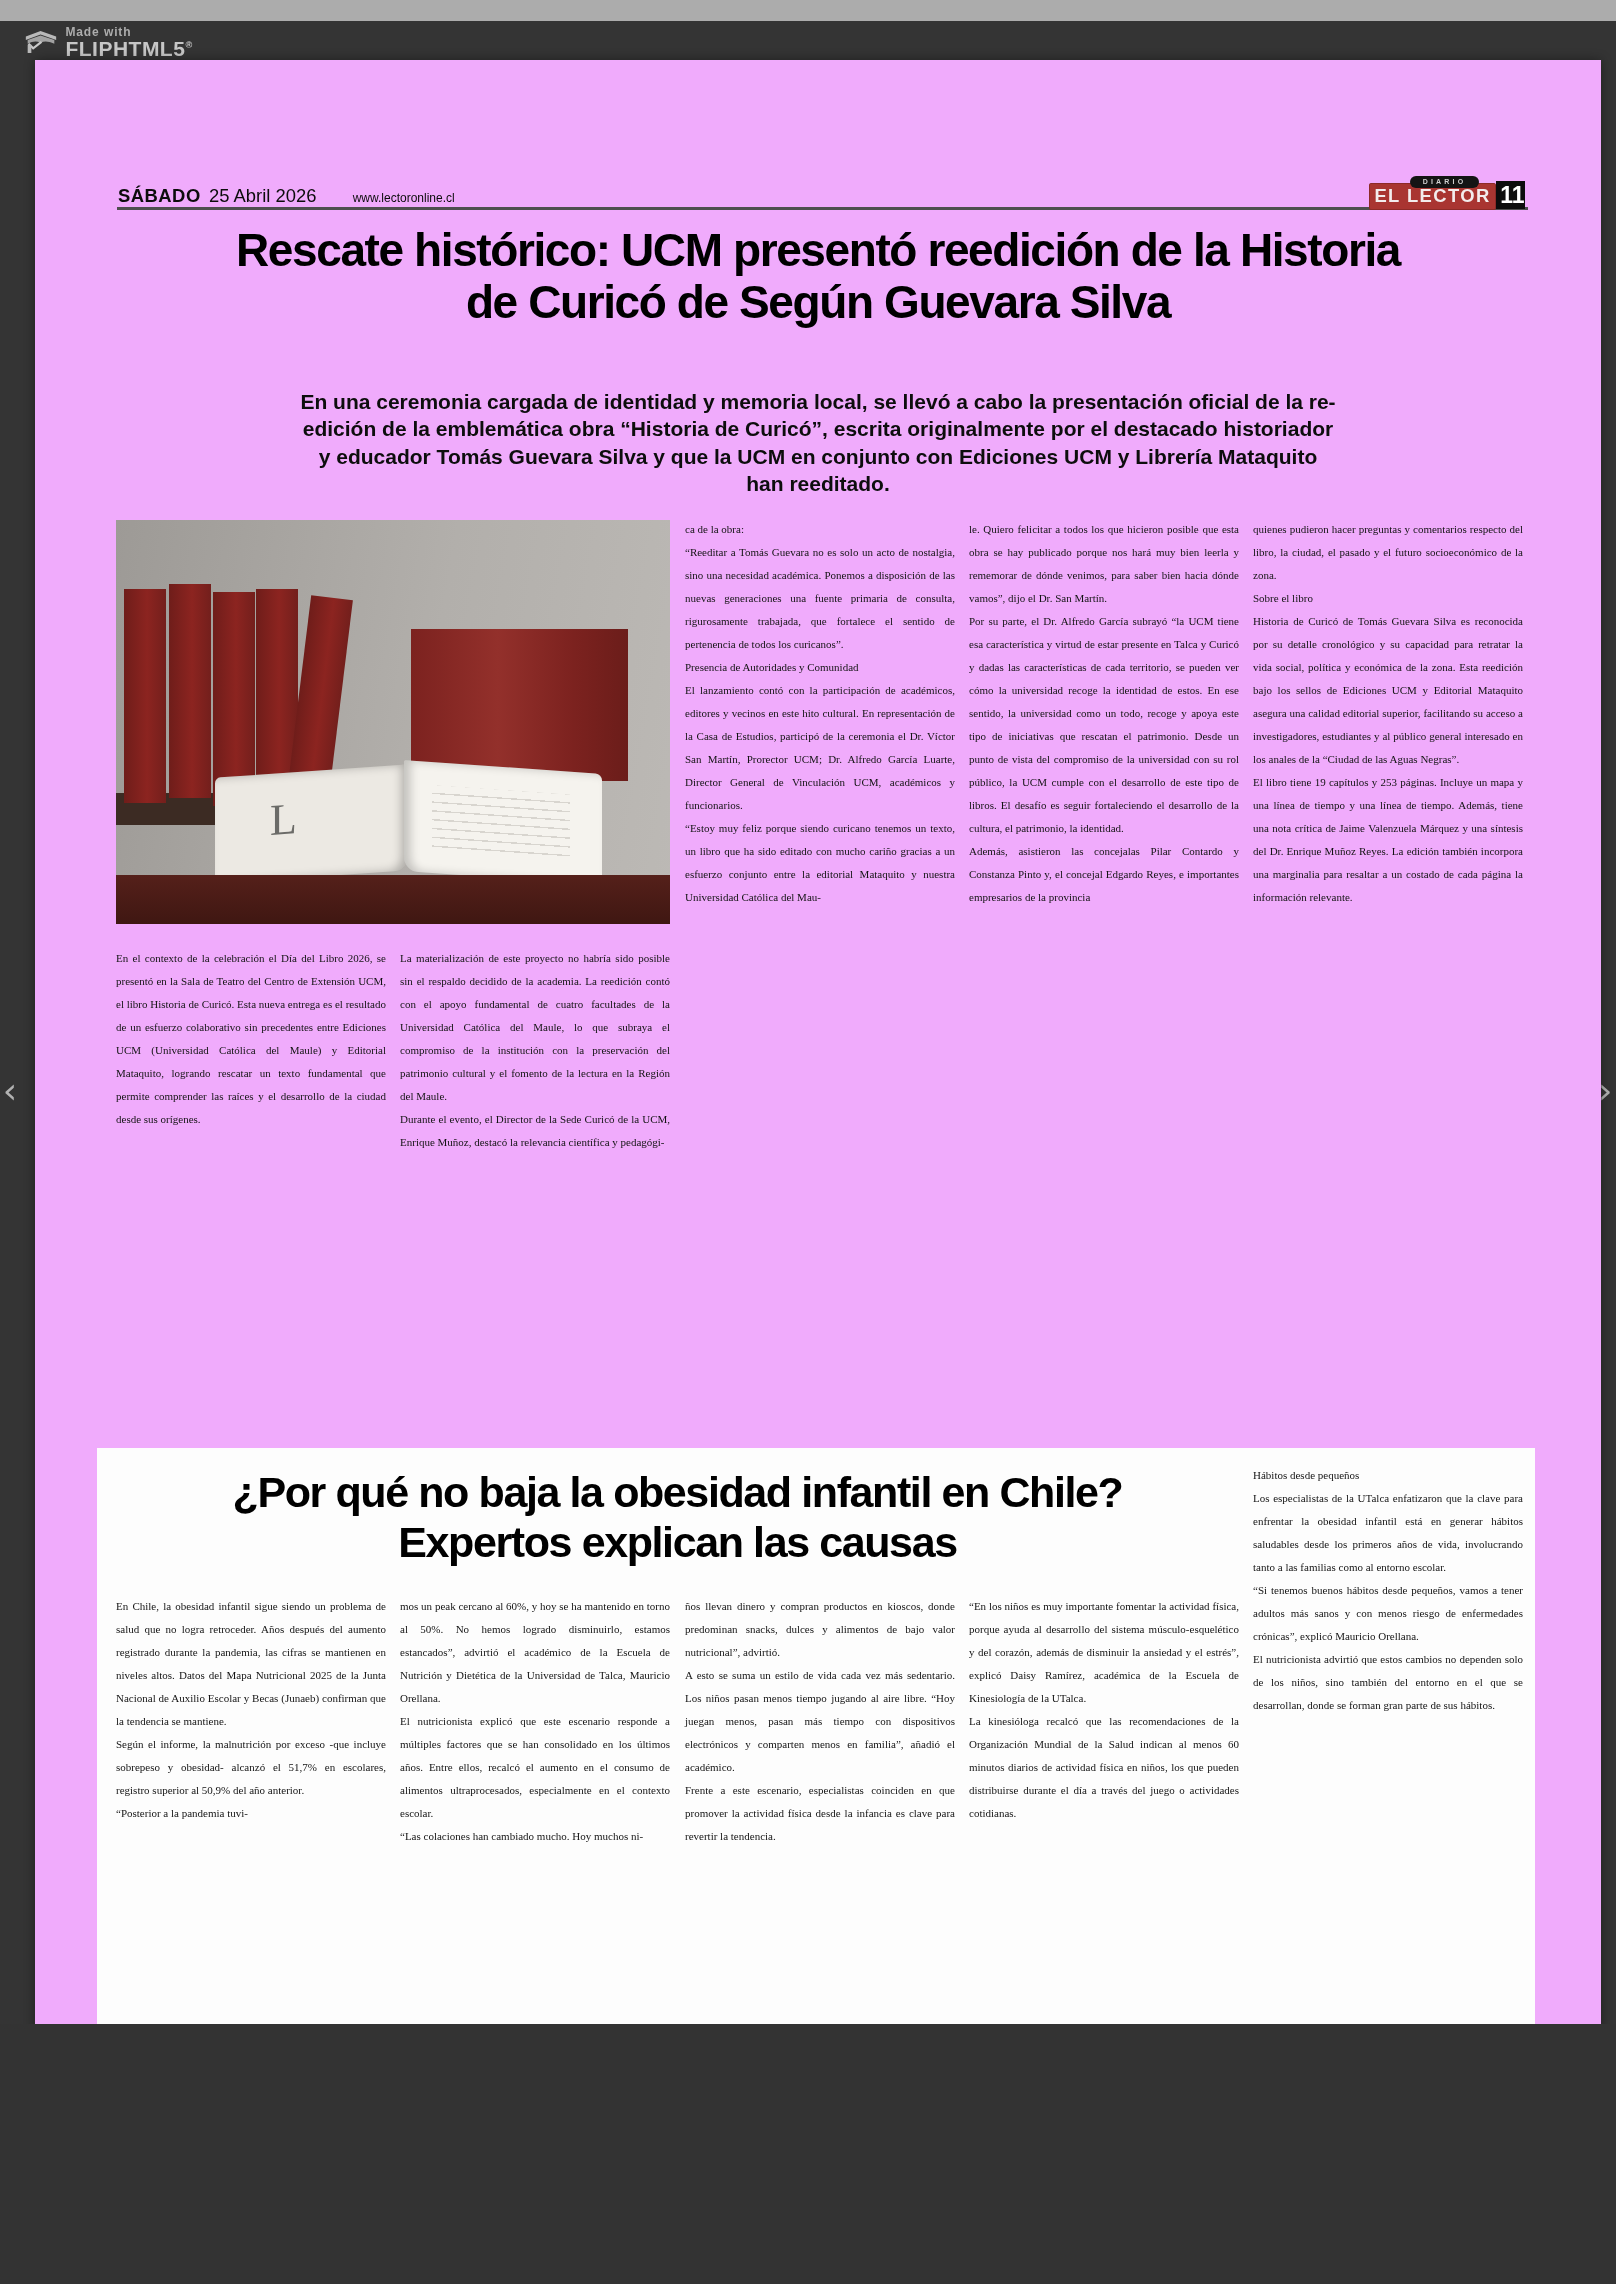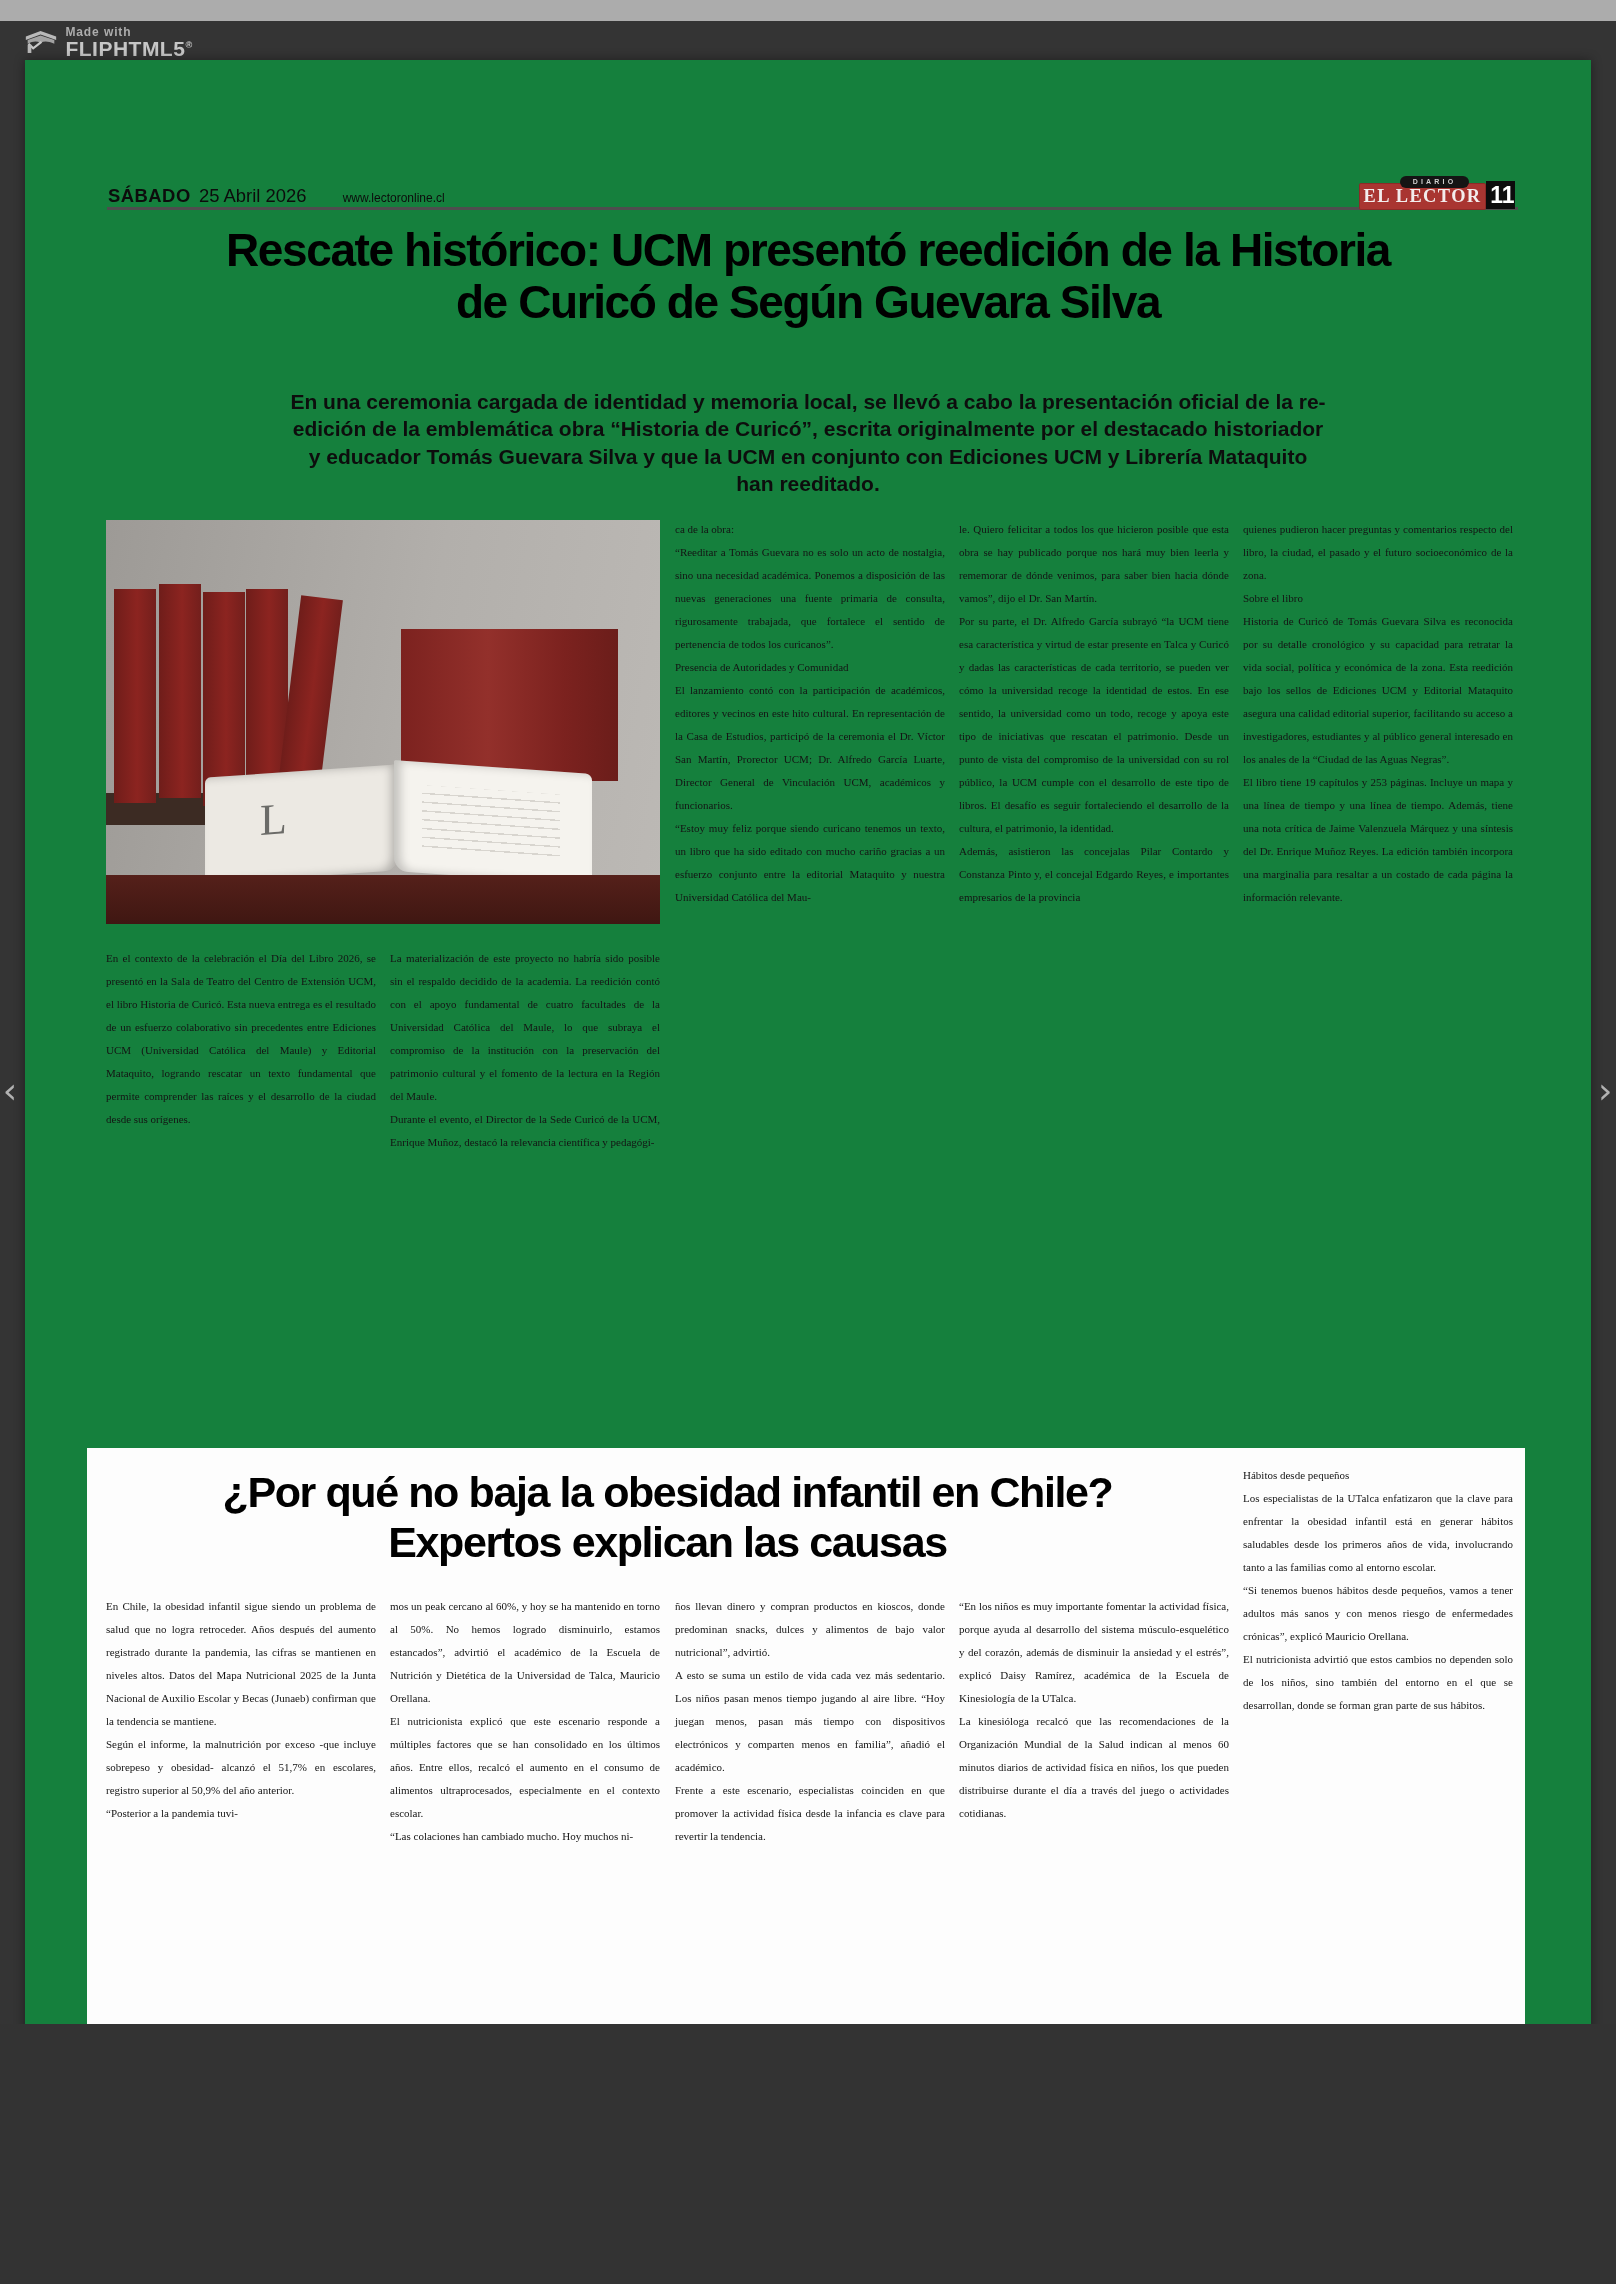--- a/index.html
+++ b/index.html
@@ -22,29 +22,29 @@
 
   .toolbar-icon{position:absolute;width:20px;height:20px;top:2232px;cursor:pointer;}
   .toolbar-icon svg{width:100%;height:100%;}
   .page-indicator{position:absolute;left:198px;top:2234px;font-size:14px;color:#8f8f8f;}
   .progress-track{position:absolute;left:251px;top:2235px;width:1338px;height:2.8px;
                   background:linear-gradient(#9a9a9a,#6f6f6f 50%,#9a9a9a);cursor:pointer;}
   .progress-handle{position:absolute;left:1235px;top:2232px;width:9.2px;height:9.2px;border-radius:50%;
                    background:#b5b5b5;cursor:pointer;}
 
   
-  .paper{position:absolute;left:25px;top:60px;width:1566px;height:2166px;background:#15803d;
+  .paper{position:absolute;left:35px;top:60px;width:1566px;height:2166px;background:#f0abfc;
          box-shadow:0 0 10px rgba(0,0,0,.4);color:#111;}
   .dateline{position:absolute;left:83px;top:125px;font-size:18.4px;color:#0c0c0c;display:flex;gap:8.3px;align-items:baseline;}
   .dateline .day{font-weight:bold;letter-spacing:0.5px;}
   .dateline .site{margin-left:28px;font-size:12px;}
   .rule{position:absolute;left:82px;top:147px;width:1411px;height:2.8px;background:#4e4e4e;}
   .masthead-red{position:absolute;left:1334px;top:123px;width:125px;height:25px;background:#a93531;
                 border:0.9px solid #8c2a27;border-radius:1.8px;color:#f3eded;text-align:center;line-height:24px;
-                font-family:Liberation Serif, serif;font-weight:bold;font-size:18.4px;letter-spacing:1.4px;}
+                font-family:Liberation Sans, sans-serif;font-weight:bold;font-size:18.4px;letter-spacing:1.4px;}
   .masthead-diario{position:absolute;left:1375px;top:116px;width:69px;height:12px;background:#141414;
                    border-radius:6px;color:#cfcfcf;font-size:7px;letter-spacing:3.2px;text-align:center;
                    line-height:12px;font-weight:bold;}
   .masthead-num{position:absolute;left:1461px;top:121px;width:28.6px;height:28px;background:#0c0c0c;
                 color:#fff;font-weight:bold;font-size:23px;text-align:right;line-height:28px;}
 
   .headline1{position:absolute;left:69px;top:165px;width:1428px;text-align:center;white-space:pre-line;
              font-weight:bold;font-size:46px;line-height:1.13;letter-spacing:-1.4px;color:#000;}
   .lede{position:absolute;left:69px;top:328px;width:1428px;text-align:center;white-space:pre-line;
         font-weight:bold;font-size:21px;line-height:1.3;color:#0d0d0d;}

